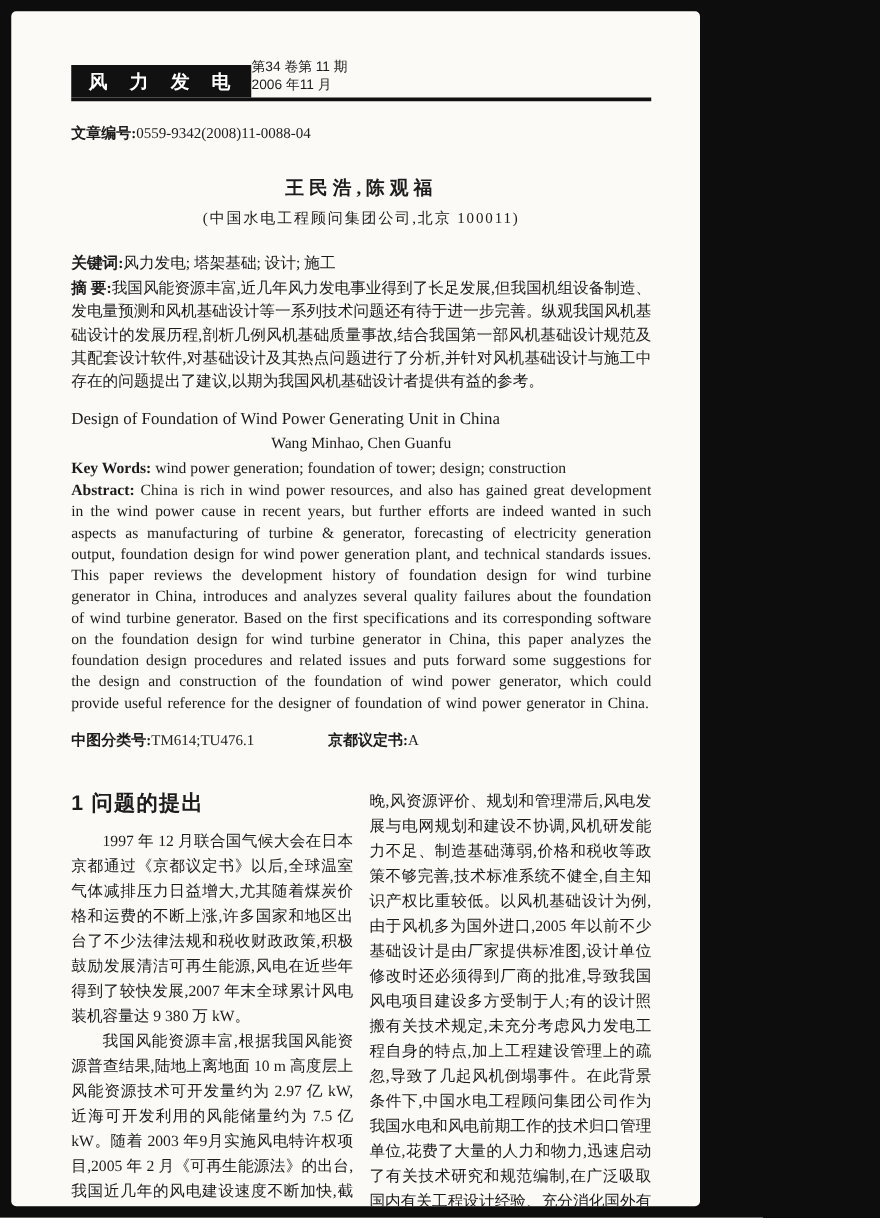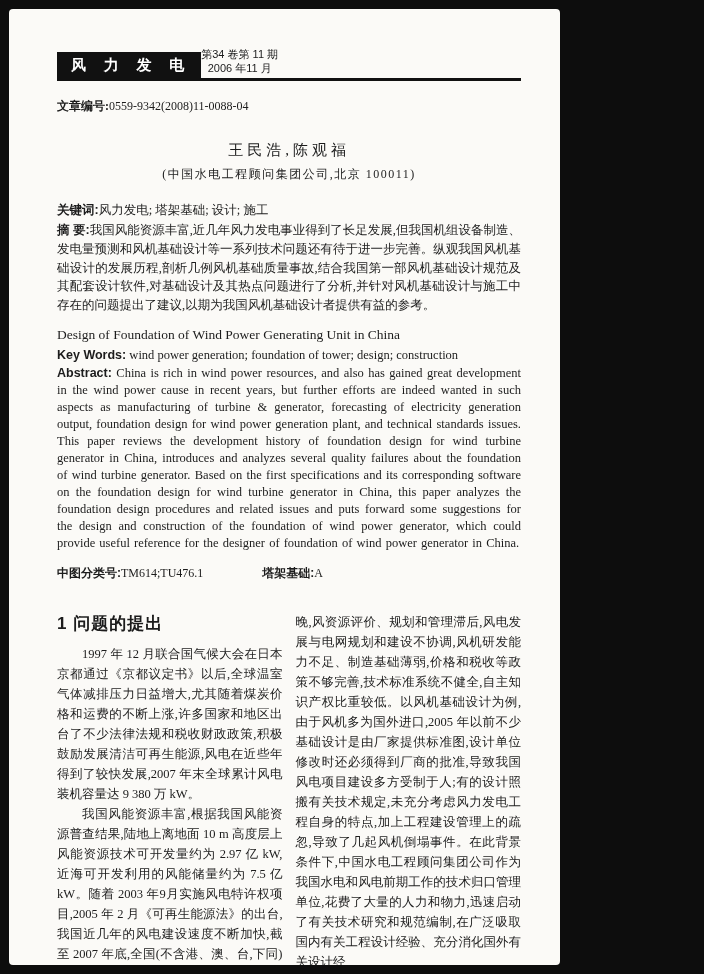--- a/index.html
+++ b/index.html
@@ -39,47 +39,47 @@
     margin-bottom:0;
     white-space:nowrap;
   }
   .journal-center{
     flex:1;text-align:center;
     font-weight:bold;font-size:13px;letter-spacing:6px;
     padding-bottom:6px;
     font-family:"Liberation Sans","DejaVu Sans",sans-serif;
   }
   .journal-issue{
-    text-align:center;font-size:11px;line-height:14px;
+    text-align:left;font-size:11px;line-height:14px;
     padding-bottom:3px;white-space:nowrap;
     font-family:"Liberation Sans","DejaVu Sans",sans-serif;
   }
   
   .article-id{
     margin-top:17px;font-size:12px;
   }
   .article-id .lbl{font-weight:bold;font-family:Liberation Serif, serif;}
   
   .paper-title{
     margin-top:26px;text-align:center;
     font-size:30px;font-weight:bold;letter-spacing:5px;
     white-space:nowrap;
   }
   .authors{
     margin-top:26px;text-align:center;
-    font-size:15px;letter-spacing:4px;
+    font-size:15px;letter-spacing:4px;font-weight:bold;
   }
   .affiliation{
     margin-top:6px;text-align:center;
     font-size:12px;letter-spacing:1.5px;
   }
   
   .cn-keywords{margin-top:18px;font-size:12.5px;line-height:19px;}
   .cn-abstract{margin-top:1px;font-size:12.5px;line-height:18.8px;text-align:justify;}
-  .b-label{font-weight:bold;font-family:Liberation Sans, sans-serif;}
+  .b-label{font-weight:bold;font-family:Liberation Serif, serif;}
   
   .en-title{margin-top:12px;text-align:left;font-weight:normal;font-size:13.5px;}
   .en-authors{margin-top:4px;text-align:center;font-size:12.5px;}
   .en-affiliation{margin-top:3px;text-align:center;font-size:12.5px;}
   .en-keywords{margin-top:5px;font-size:12.5px;}
   .en-abstract{margin-top:2px;font-size:12.5px;line-height:17px;text-align:justify;word-spacing:1px;}
   
   .clc-row{margin-top:13px;font-size:12px;}
   .clc-row .group2{margin-left:56px;}
   
@@ -127,30 +127,31 @@
     <div class="affiliation">(中国水电工程顾问集团公司,北京 100011)</div>
 
     <div class="cn-keywords">
       <span class="b-label">关键词:</span><span>风力发电; 塔架基础; 设计; 施工</span>
     </div>
     <div class="cn-abstract">
       <span class="b-label">摘  要:</span><span>我国风能资源丰富,近几年风力发电事业得到了长足发展,但我国机组设备制造、发电量预测和风机基础设计等一系列技术问题还有待于进一步完善。纵观我国风机基础设计的发展历程,剖析几例风机基础质量事故,结合我国第一部风机基础设计规范及其配套设计软件,对基础设计及其热点问题进行了分析,并针对风机基础设计与施工中存在的问题提出了建议,以期为我国风机基础设计者提供有益的参考。</span>
     </div>
 
     <div class="en-title">Design of Foundation of Wind Power Generating Unit in China</div>
+    <div class="en-authors">Wang Minhao, Chen Guanfu</div>
     <div class="en-keywords">
       <span class="b-label">Key Words:</span><span> wind power generation; foundation of tower; design; construction</span>
     </div>
     <div class="en-abstract">
       <span class="b-label">Abstract:</span><span> China is rich in wind power resources, and also has gained great development in the wind power cause in recent years, but further efforts are indeed wanted in such aspects as manufacturing of turbine &amp; generator, forecasting of electricity generation output, foundation design for wind power generation plant, and technical standards issues. This paper reviews the development history of foundation design for wind turbine generator in China, introduces and analyzes several quality failures about the foundation of wind turbine generator. Based on the first specifications and its corresponding software on the foundation design for wind turbine generator in China, this paper analyzes the foundation design procedures and related issues and puts forward some suggestions for the design and construction of the foundation of wind power generator, which could provide useful reference for the designer of foundation of wind power generator in China.</span>
     </div>
 
     <div class="clc-row">
       <span class="b-label">中图分类号:</span><span>TM614;TU476.1</span>
-      <span class="group2"><span class="b-label">塔架基础:</span><span>A</span></span>
+      <span class="group2"><span class="b-label">京都议定书:</span><span>A</span></span>
     </div>
 
     <div class="body-columns">
       <div class="col">
         <div class="section-heading">1  问题的提出</div>
         <p class="para">1997 年 12 月联合国气候大会在日本京都通过《京都议定书》以后,全球温室气体减排压力日益增大,尤其随着煤炭价格和运费的不断上涨,许多国家和地区出台了不少法律法规和税收财政政策,积极鼓励发展清洁可再生能源,风电在近些年得到了较快发展,2007 年末全球累计风电装机容量达 9 380 万 kW。</p>
         <p class="para">我国风能资源丰富,根据我国风能资源普查结果,陆地上离地面 10 m 高度层上风能资源技术可开发量约为 2.97 亿 kW,近海可开发利用的风能储量约为 7.5 亿 kW。随着 2003 年9月实施风电特许权项目,2005 年 2 月《可再生能源法》的出台,我国近几年的风电建设速度不断加快,截至 2007 年底,全国(不含港、澳、台,下同)风电总装机容量达到 602.87 万 kW,仅次于德国、美国、西班牙和印度,排世界第五,其中当年新增装机容量 336.05 万 kW,比 2006 年增长 126%。</p>
 
       </div>
       <div class="col">

